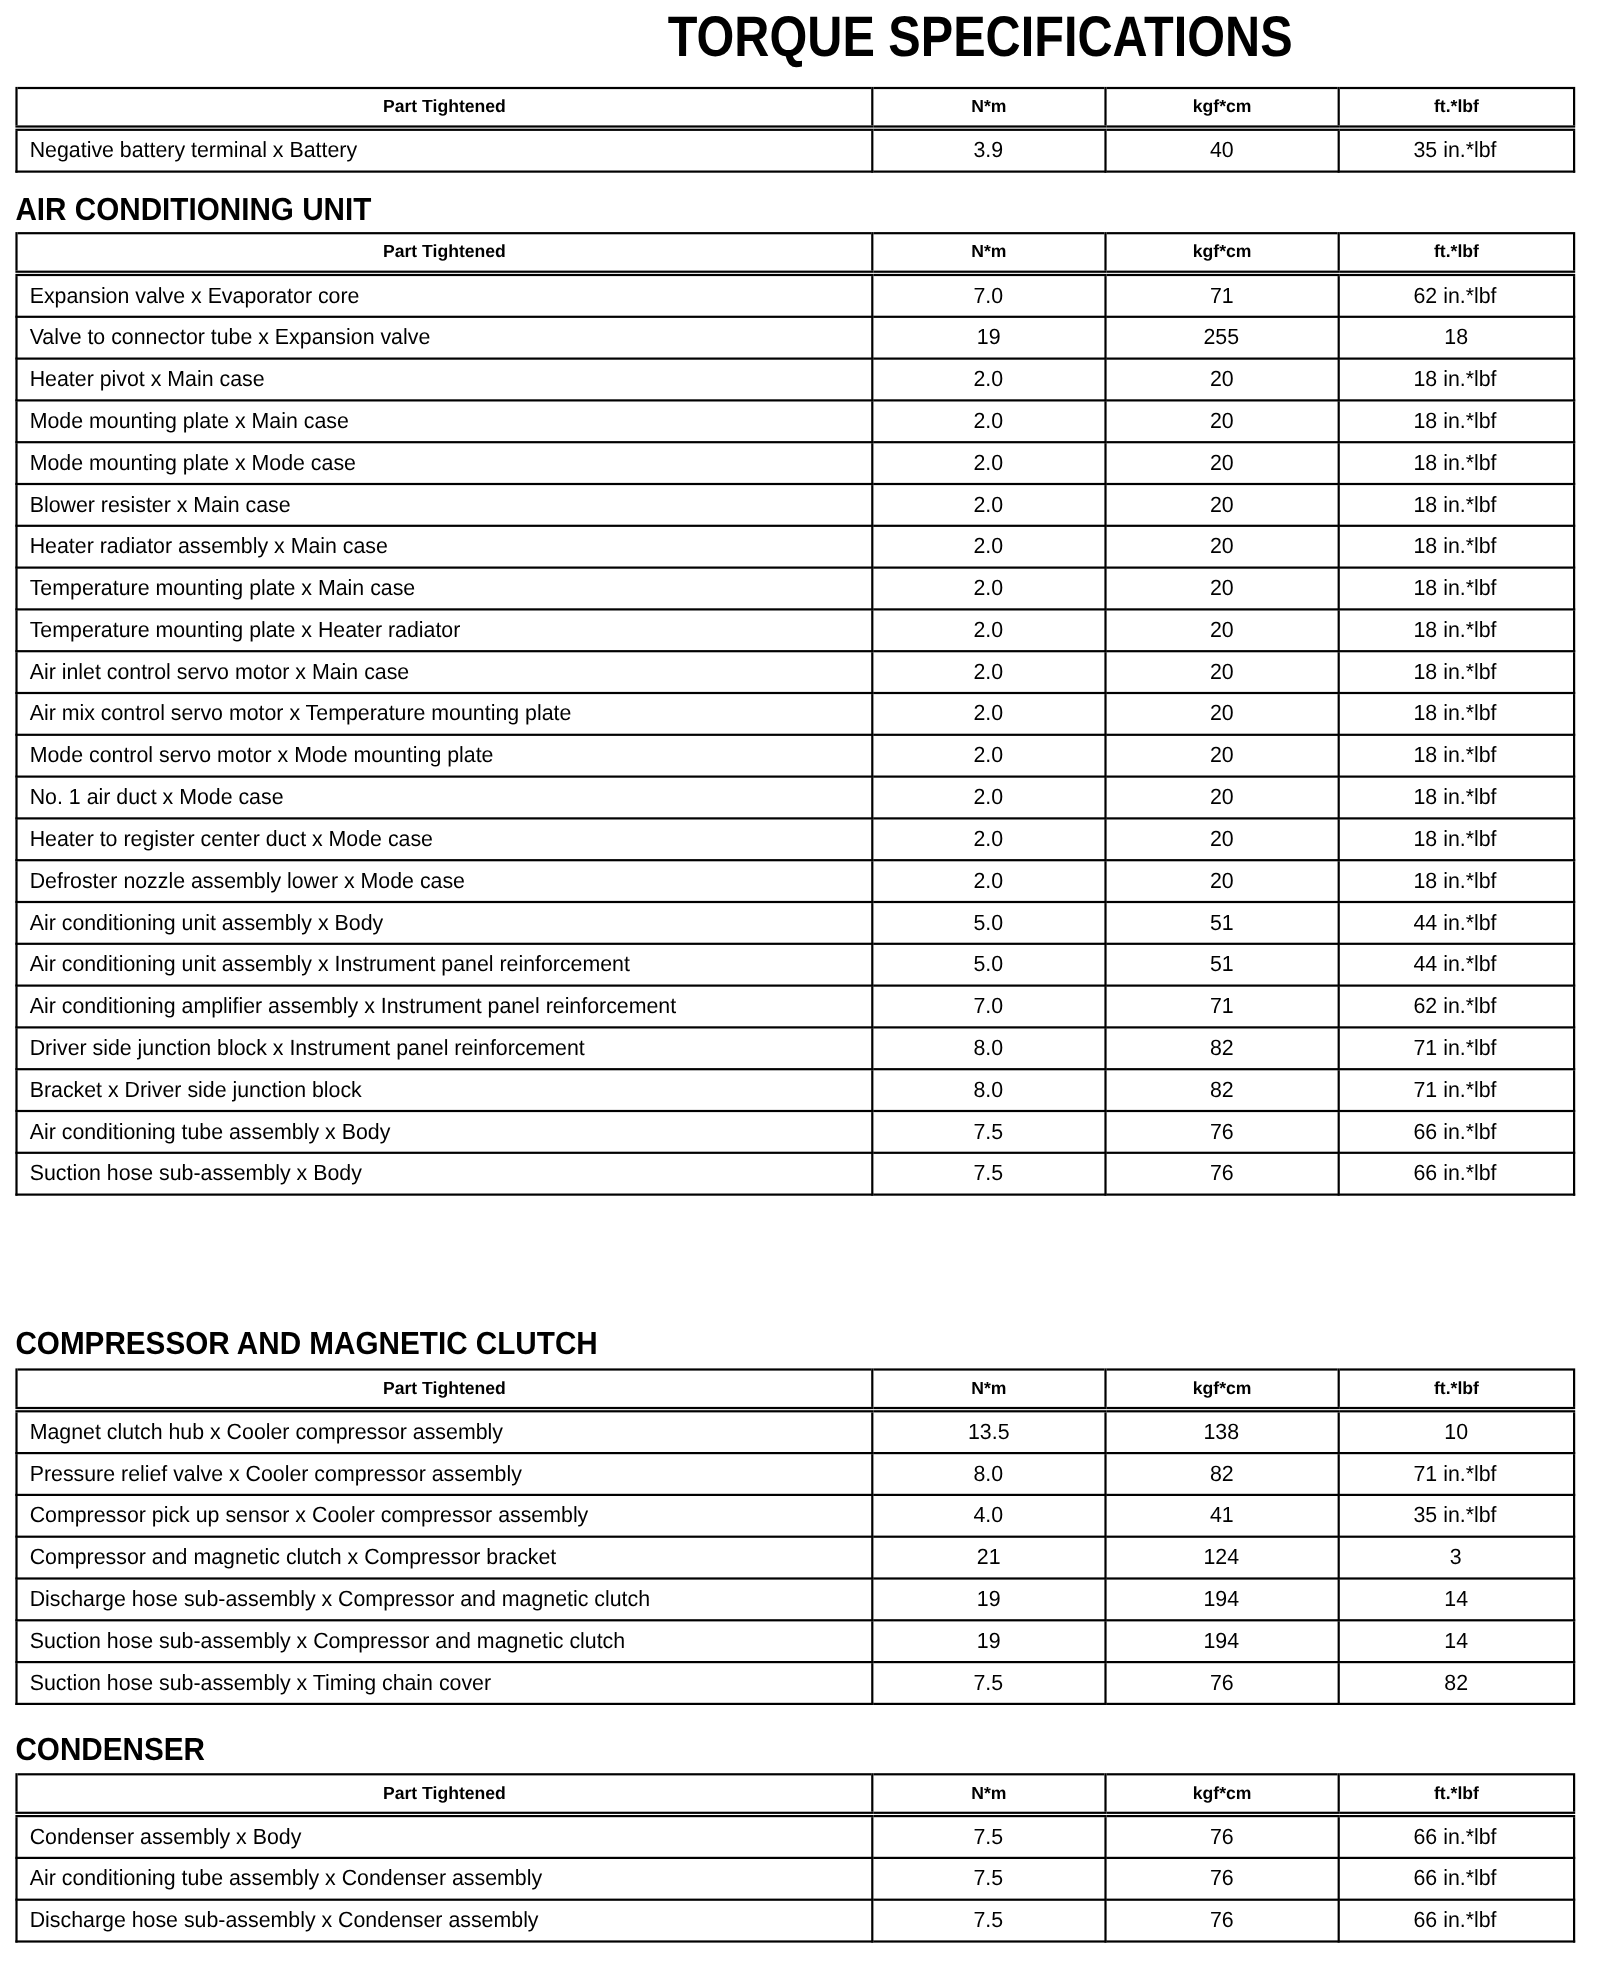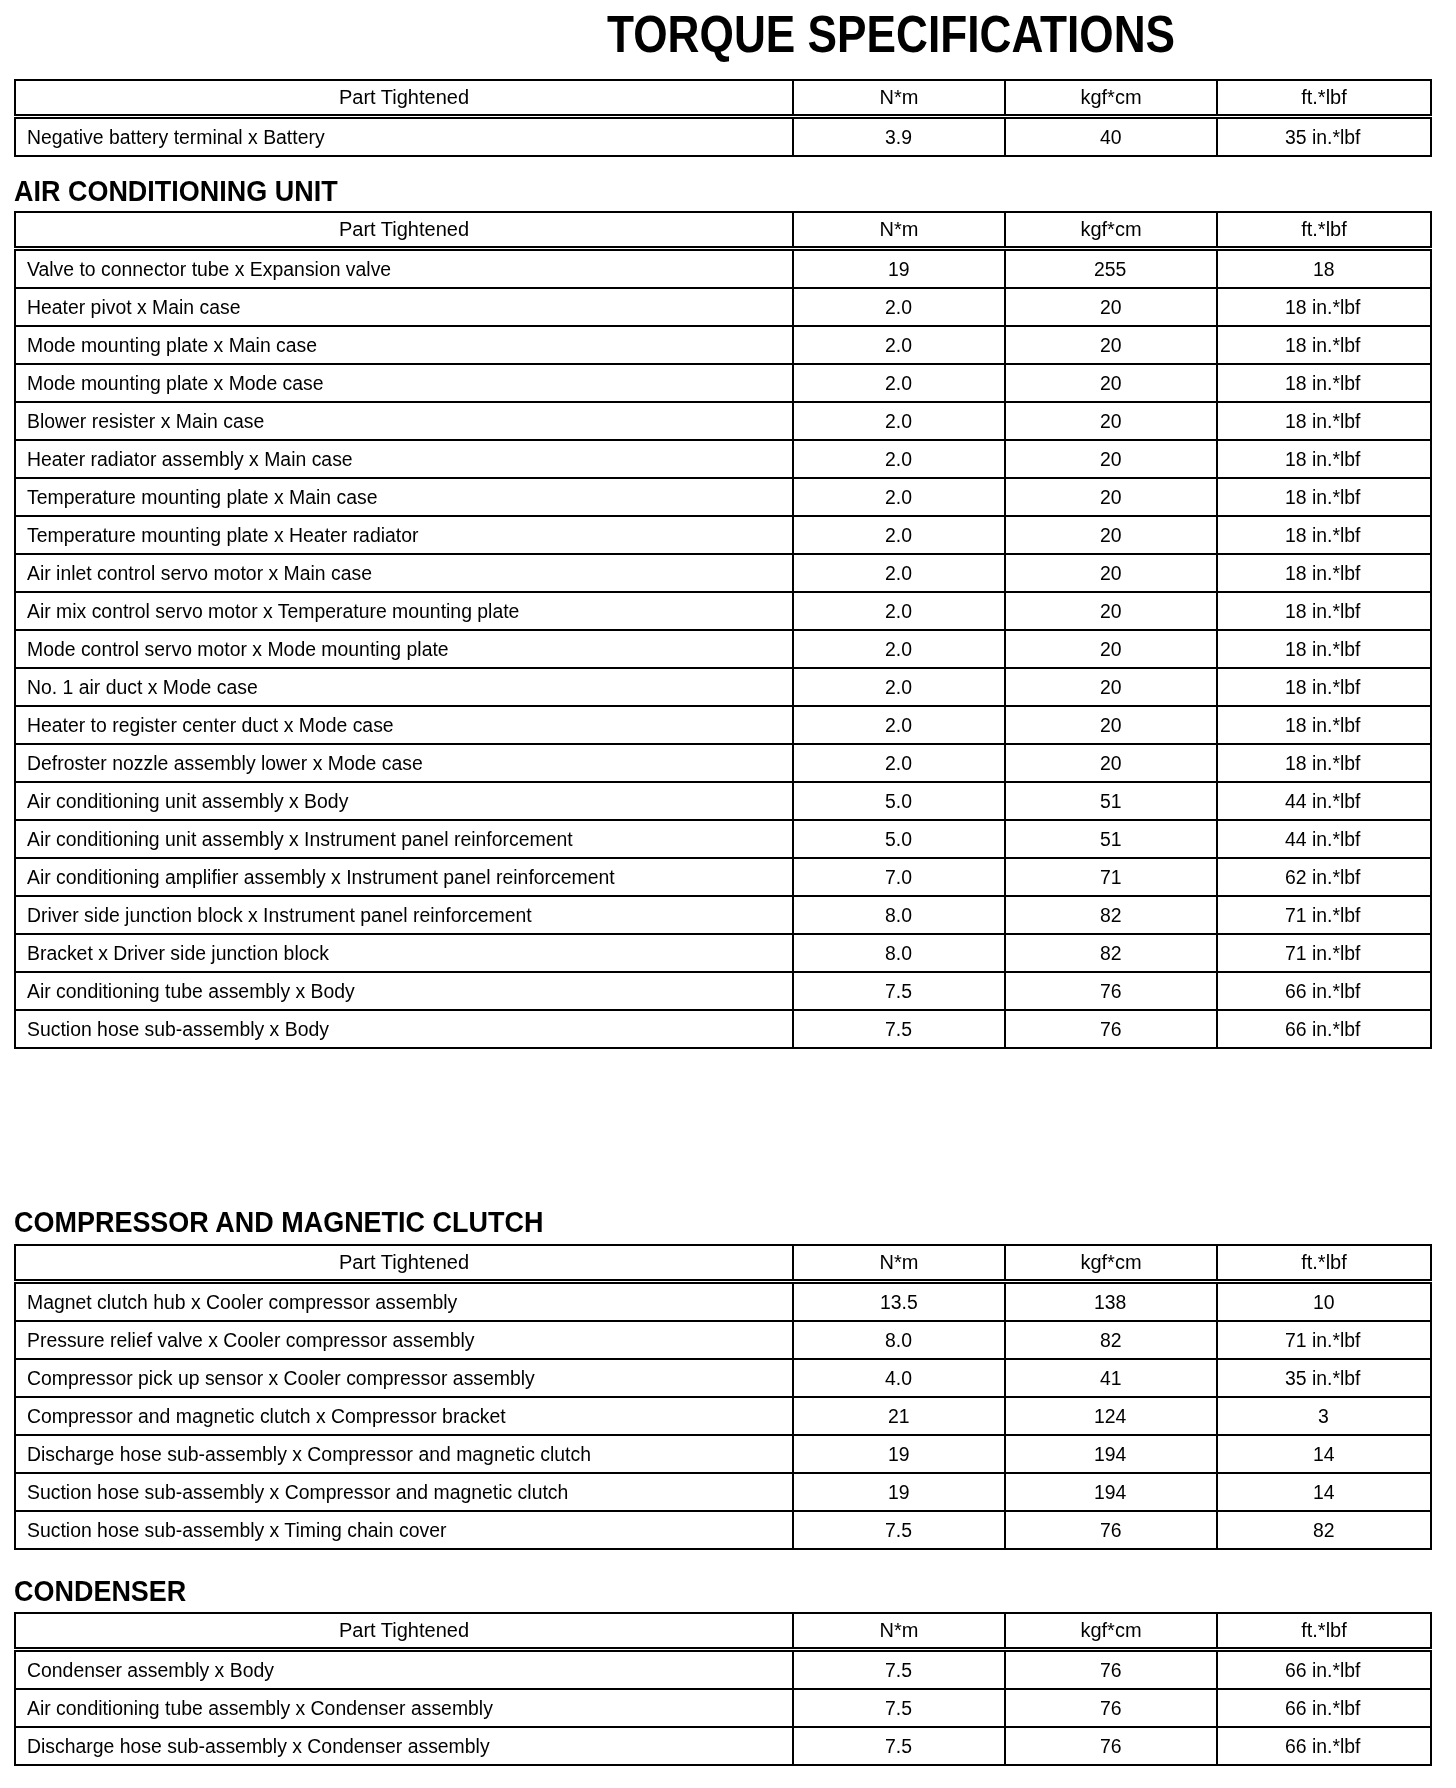--- a/index.html
+++ b/index.html
@@ -10,21 +10,21 @@
     transform: scaleX(0.85); transform-origin: left top; margin: 0; }
   .section-heading { position: absolute; left: 14px; margin: 0; font-size: 29px;
     font-weight: bold; line-height: 32px; white-space: nowrap;
     transform: scaleX(0.93); transform-origin: left top; }
   table.spec { position: absolute; left: 14px; width: 1416px; border-collapse: collapse;
     table-layout: fixed; border: 2px solid #000; }
   table.spec col.c-part { width: 778px; }
   table.spec col.c-nm { width: 212px; }
   table.spec col.c-kgf { width: 212px; }
   table.spec col.c-ft { width: 214px; }
-  table.spec th { height: 33px; font-size: 20px; font-weight: normal; 
+  table.spec th { height: 33px; font-size: 16px; font-weight: bold; 
     border-left: 2px solid #000; border-right: 2px solid #000;
     border-bottom: 5px double #000; padding: 0; }
   table.spec td { height: 36px; font-size: 20px; border: 2px solid #000; padding: 0;
     text-align: center; white-space: nowrap; }
   table.spec td.part { text-align: left; padding-left: 11px; margin-top: 44px; }
   table.spec td.part span, table.spec td span { display: inline-block;
     transform: scaleX(0.97); transform-origin: left center; }
 </style>
 </head>
 <body>
@@ -67,20 +67,26 @@
     <thead>
       <tr>
         <th>Part Tightened</th>
         <th>N*m</th>
         <th>kgf*cm</th>
         <th>ft.*lbf</th>
       </tr>
     </thead>
     <tbody>
       <tr>
+        <td class="part"><span>Expansion valve x Evaporator core</span></td>
+        <td><span>7.0</span></td>
+        <td><span>71</span></td>
+        <td><span>62 in.*lbf</span></td>
+      </tr>
+      <tr>
         <td class="part"><span>Valve to connector tube x Expansion valve</span></td>
         <td><span>19</span></td>
         <td><span>255</span></td>
         <td><span>18</span></td>
       </tr>
       <tr>
         <td class="part"><span>Heater pivot x Main case</span></td>
         <td><span>2.0</span></td>
         <td><span>20</span></td>
         <td><span>18 in.*lbf</span></td>

